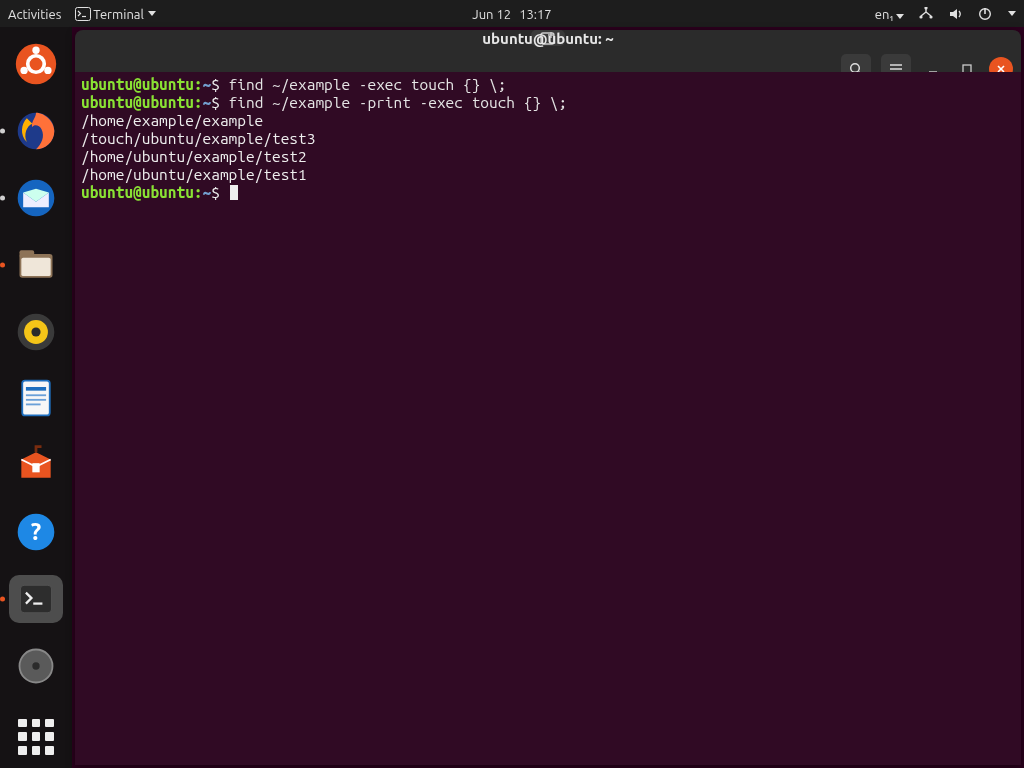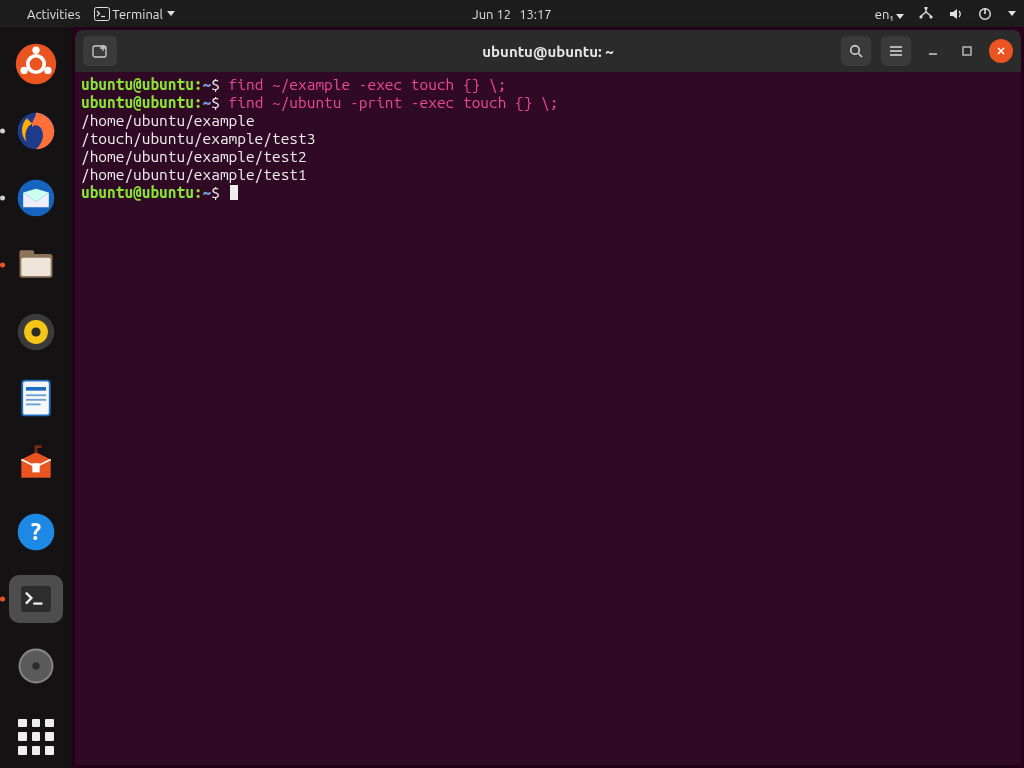--- a/index.html
+++ b/index.html
@@ -3,21 +3,21 @@
 <meta charset="utf-8">
 <style>
   * { margin: 0; padding: 0; box-sizing: border-box; }
   html, body { width: 1024px; height: 768px; overflow: hidden; font-family: "Ubuntu", "Segoe UI", sans-serif; background: #2c001e; }
   
   .topbar {
     position: absolute; top: 0; left: 0; right: 0; height: 27px;
     background: #1d1d1d; color: #e0e0e0; font-size: 13px;
     display: flex; align-items: center; padding: 0 8px;
   }
-  .topbar .left-group, .topbar .right-group { display: flex; align-items: center; gap: 14px; margin-left: 19px; }
+  .topbar .left-group, .topbar .right-group { display: flex; align-items: center; gap: 14px; }
   .topbar .center { position: absolute; left: 50%; transform: translateX(-50%); display:flex; gap:8px;text-align:right;}
   .topbar .right-group { margin-left: auto; }
   .topbar .app-menu { display:flex; align-items:center; gap:2px;}
   .topbar svg { display:block; }
   .tri-down { width:0;height:0;border-left:4px solid transparent;border-right:4px solid transparent;border-top:5px solid #e0e0e0; display:inline-block; margin-left:2px;}
   .tb-icon { display:flex; align-items:center; justify-content:center; }
 
   
   .dock {
     position: absolute; top: 27px; left: 0; bottom: 0; width: 72px;
@@ -48,40 +48,41 @@
   .window {
     position:absolute; top:30px; left:75px; right:3px; bottom:3px;
     display:flex; flex-direction:column;
     border-radius:8px 8px 0 0; overflow:hidden;
     box-shadow:0 2px 8px rgba(0,0,0,0.5);
   }
   .titlebar{
     height:42px; background:#2b2b2b; color:#ddd;
     display:flex; align-items:center; padding:0 8px; gap:8px;
     font-size:15px;
+    flex-direction:column;
   }
   .titlebar .title{ position:absolute; left:50%; transform:translateX(-50%); font-weight:600; color:#e8e8e8;}
   .tb-btn{
     width:34px;height:30px;border-radius:5px;background:#3a3a3a;
     display:flex;align-items:center;justify-content:center;color:#ddd;
   }
   .tb-btn.square{width:30px;}
   .tb-right{ margin-left:auto; display:flex; align-items:center; gap:10px;}
   .win-btn{ width:24px;height:24px;border-radius:12px;display:flex;align-items:center;justify-content:center;color:#ccc;}
   .win-btn.close{ background:#e95420;color:#fff;}
   .terminal-body{
     flex:1; background:#300a24; color:#eee;
     font-family:"Ubuntu Mono","DejaVu Sans Mono",monospace;
     font-size:15.5px; line-height:18px; padding:4px 6px;
     white-space:pre;
   }
   .userhost{ color:#8ae234; font-weight:bold;text-align:right;}
   .tilde{ color:#729fcf; font-weight:bold;}
   .dollar{ color:#eeeeee;}
-  .cmd{ color:#ec4899;}
+  .cmd{ color:#e5e5e5;}
   .out{ color:#eeeeee;}
   .cursor{ display:inline-block; width:8px; height:15px; background:#eeeeee; vertical-align:-2px; margin-left:1px;}
 </style>
 </head>
 <body>
 
 <div class="topbar">
   <div class="left-group">
     <span>Activities</span>
     <span class="app-menu">
@@ -253,20 +254,20 @@
       </div>
       <div class="win-btn close">
         <svg width="12" height="12" viewBox="0 0 12 12">
             <line x1="3" y1="3" x2="9" y2="9" stroke="#fff" stroke-width="1.6"></line>
             <line x1="9" y1="3" x2="3" y2="9" stroke="#fff" stroke-width="1.6"></line>
           </svg>
       </div>
     </div>
   </div>
   <div class="terminal-body" id="term"><span class="userhost">ubuntu@ubuntu</span><span class="userhost">:</span><span class="tilde">~</span><span class="dollar">$</span> <span class="cmd">find ~/example -exec touch {} \;</span>
-<span class="userhost">ubuntu@ubuntu</span><span class="userhost">:</span><span class="tilde">~</span><span class="dollar">$</span> <span class="cmd">find ~/ubuntu -print -exec touch {} \;</span>
-<span class="out">/home/ubuntu/example</span>
+<span class="userhost">ubuntu@ubuntu</span><span class="userhost">:</span><span class="tilde">~</span><span class="dollar">$</span> <span class="cmd">find ~/example -print -exec touch {} \;</span>
+<span class="out">/home/example/example</span>
 <span class="out">/touch/ubuntu/example/test3</span>
 <span class="out">/home/ubuntu/example/test2</span>
 <span class="out">/home/ubuntu/example/test1</span>
 <span class="userhost">ubuntu@ubuntu</span><span class="userhost">:</span><span class="tilde">~</span><span class="dollar">$</span> <span class="cmd"></span><span class="cursor"></span>
 </div>
 </div>
 
 </body></html>

